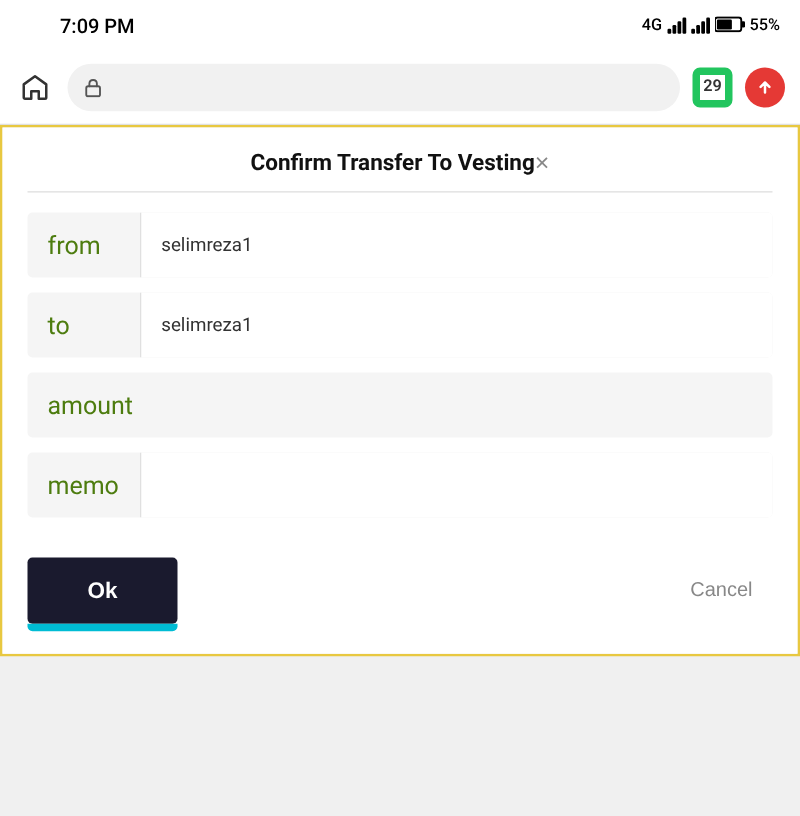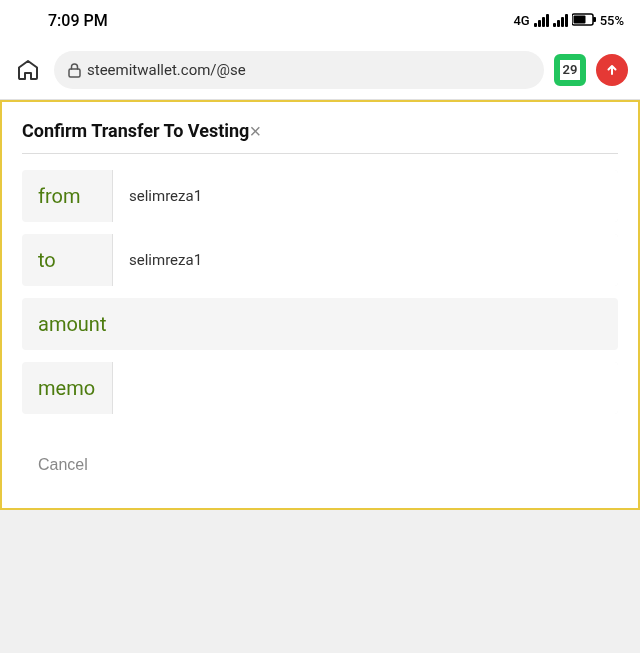--- a/index.html
+++ b/index.html
@@ -125,21 +125,21 @@
     }
 
     
     .dialog {
       background: #fff;
       padding: 0;
     }
 
     .dialog-header {
       display: flex;
-      justify-content: flex-start;
+      justify-content: center;
       align-items: center;
       padding: 18px 20px 12px 20px;
     }
 
     .dialog-title {
       font-size: 18px;
       font-weight: 700;
       color: #111;
     }
 
@@ -275,21 +275,20 @@
       <path d="M3 9.5L12 3L21 9.5V20C21 20.55 20.55 21 20 21H15V15H9V21H4C3.45 21 3 20.55 3 20V9.5Z" fill="none" stroke="#333" stroke-width="2" stroke-linejoin="round"></path>
     </svg>
   </div>
   <div class="address-bar">
     <span class="lock-icon">
       <svg width="13" height="16" viewBox="0 0 13 16" fill="none">
         <rect x="1" y="7" width="11" height="8" rx="1.5" fill="none" stroke="#555" stroke-width="1.5"></rect>
         <path d="M3.5 7V5C3.5 3.07 4.57 2 6.5 2C8.43 2 9.5 3.07 9.5 5V7" stroke="#555" stroke-width="1.5" stroke-linecap="round"></path>
       </svg>
     </span>
-    <span class="address-text">steemitwallet.com/@se</span>
   </div>
   <div class="tab-count">29</div>
   <div class="upload-btn">
     <svg width="16" height="16" viewBox="0 0 16 16" fill="none">
       <path d="M8 12V4M8 4L4.5 7.5M8 4L11.5 7.5" stroke="#fff" stroke-width="2" stroke-linecap="round" stroke-linejoin="round"></path>
     </svg>
   </div>
 </div>
 
 <div class="page-content">
@@ -319,17 +318,18 @@
       </div>
 
       <div class="field-row">
         <span class="field-label">memo</span>
         <div class="field-value"></div>
       </div>
 
     </div>
 
     <div class="button-row">
+      <button class="ok-btn">Ok</button>
       <button class="cancel-btn">Cancel</button>
     </div>
 
   </div>
 </div>
 
 </body></html>

